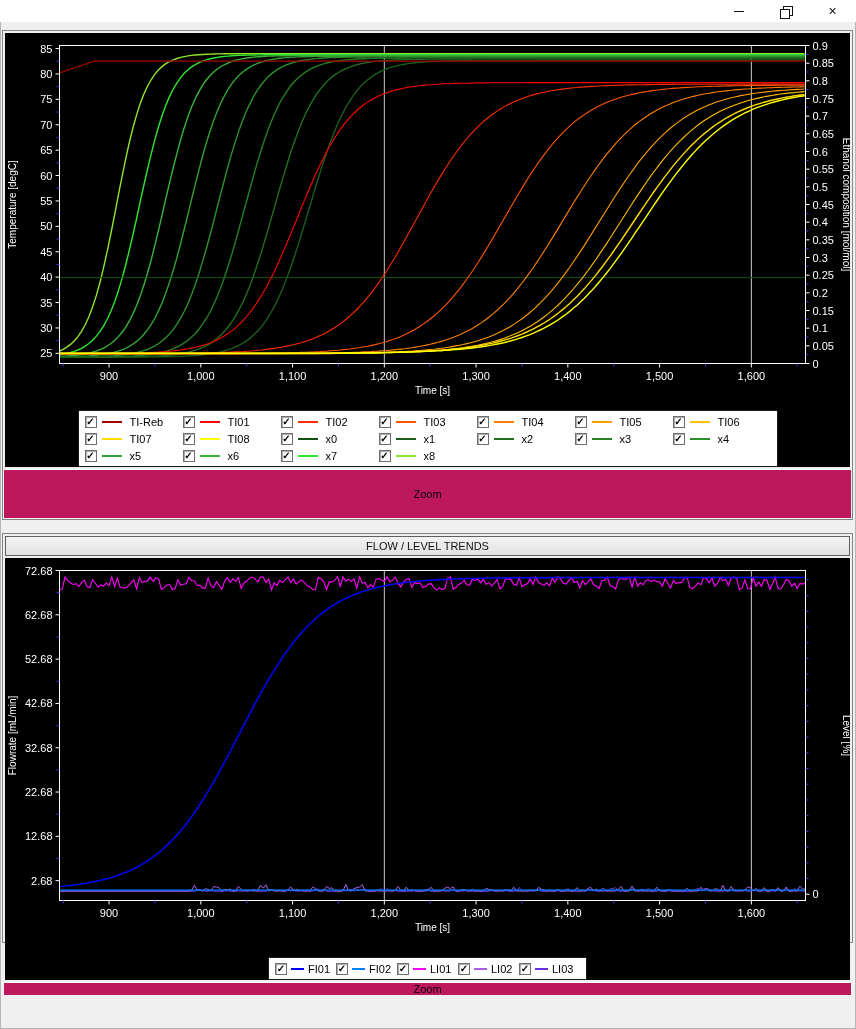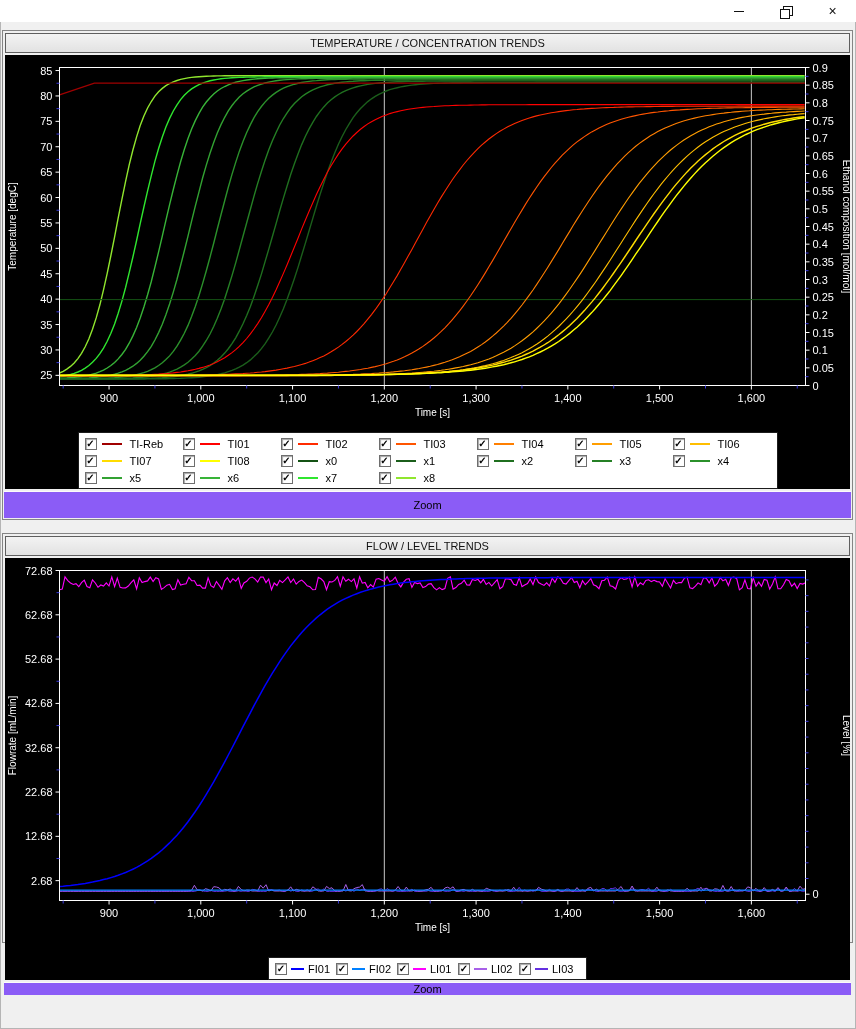--- a/index.html
+++ b/index.html
@@ -36,21 +36,21 @@
   .panel-header{
     margin:2px 2px 0; height:20px; flex:none;
     background:linear-gradient(#f3f3f3,#e2e2e2);
     border:1px solid #5f5f5f;
     display:flex; align-items:center; justify-content:center;
     font-size:11px; color:#111;
   }
   .chart-area{ margin:2px 2px 0; background:#000; flex:none; overflow:hidden; }
   .chart-area svg{ display:block; }
   .zoom-strip{
-    flex:1; margin:2px 1px 1px; border:none; background:#8b5cf6;
+    flex:1; margin:2px 1px 1px; border:none; background:#be185d;
     border-top:1px solid #fbfbfb;
     font-family:inherit; font-size:11px; color:#000; cursor:default;
   }
 
   .legend{
     background:#fff; border:1px solid #1c1c1c;
     display:grid; width:max-content;
     margin:3px auto 0; padding:2px 6px;
   }
   .cols7{ grid-template-columns:repeat(7, 98px); }
@@ -78,21 +78,20 @@
     </button>
     <button class="cap-btn">
       <span class="ico-restore"></span>
     </button>
     <button class="cap-btn">
       <span class="ico-close">×</span>
     </button>
   </div>
 
   <section class="panel panel-0">
-    <div class="panel-header">TEMPERATURE / CONCENTRATION TRENDS</div>
     <div class="chart-area">
       <svg id="svg0" width="846" height="374" viewBox="0 0 846 374">
           <rect x="0" y="0" width="846" height="374" fill="#000000"></rect>
           <g>
             <line x1="379.3265682656826" y1="12.5" x2="379.3265682656826" y2="330.5" stroke="#C8C8C8" stroke-width="1"></line>
             <line x1="746.3622386223863" y1="12.5" x2="746.3622386223863" y2="330.5" stroke="#C8C8C8" stroke-width="1"></line>
           </g>
           <g>
             <polyline points="54.5,318.0 58.2,316.3 61.8,314.1 65.5,311.4 69.2,307.9 72.9,303.6 76.5,298.3 80.2,291.8 83.9,283.8 87.5,274.2 91.2,262.9 94.9,249.8 98.5,234.8 102.2,218.3 105.9,200.5 109.6,181.9 113.2,162.9 116.9,144.3 120.6,126.4 124.2,109.9 127.9,95.0 131.6,81.9 135.2,70.6 138.9,61.0 142.6,53.0 146.3,46.5 149.9,41.1 153.6,36.8 157.3,33.4 160.9,30.7 164.6,28.5 168.3,26.8 172.0,25.5 175.6,24.4 179.3,23.6 183.0,22.9 186.6,22.4 190.3,22.0 194.0,21.7 197.6,21.5 201.3,21.3 205.0,21.1 208.7,21.0 212.3,20.9 216.0,20.9 219.7,20.8 223.3,20.8 227.0,20.7 230.7,20.7 234.3,20.7 238.0,20.7 241.7,20.7 245.4,20.7 249.0,20.7 252.7,20.6 256.4,20.6 260.0,20.6 263.7,20.6 267.4,20.6 271.1,20.6 274.7,20.6 278.4,20.6 282.1,20.6 285.7,20.6 289.4,20.6 293.1,20.6 296.7,20.6 300.4,20.6 304.1,20.6 307.8,20.6 311.4,20.6 315.1,20.6 318.8,20.6 322.4,20.6 326.1,20.6 329.8,20.6 333.4,20.6 337.1,20.6 340.8,20.6 344.5,20.6 348.1,20.6 351.8,20.6 355.5,20.6 359.1,20.6 362.8,20.6 366.5,20.6 370.2,20.6 373.8,20.6 377.5,20.6 381.2,20.6 384.8,20.6 388.5,20.6 392.2,20.6 395.8,20.6 399.5,20.6 403.2,20.6 406.9,20.6 410.5,20.6 414.2,20.6 417.9,20.6 421.5,20.6 425.2,20.6 428.9,20.6 432.5,20.6 436.2,20.6 439.9,20.6 443.6,20.6 447.2,20.6 450.9,20.6 454.6,20.6 458.2,20.6 461.9,20.6 465.6,20.6 469.3,20.6 472.9,20.6 476.6,20.6 480.3,20.6 483.9,20.6 487.6,20.6 491.3,20.6 494.9,20.6 498.6,20.6 502.3,20.6 506.0,20.6 509.6,20.6 513.3,20.6 517.0,20.6 520.6,20.6 524.3,20.6 528.0,20.6 531.6,20.6 535.3,20.6 539.0,20.6 542.7,20.6 546.3,20.6 550.0,20.6 553.7,20.6 557.3,20.6 561.0,20.6 564.7,20.6 568.3,20.6 572.0,20.6 575.7,20.6 579.4,20.6 583.0,20.6 586.7,20.6 590.4,20.6 594.0,20.6 597.7,20.6 601.4,20.6 605.1,20.6 608.7,20.6 612.4,20.6 616.1,20.6 619.7,20.6 623.4,20.6 627.1,20.6 630.7,20.6 634.4,20.6 638.1,20.6 641.8,20.6 645.4,20.6 649.1,20.6 652.8,20.6 656.4,20.6 660.1,20.6 663.8,20.6 667.4,20.6 671.1,20.6 674.8,20.6 678.5,20.6 682.1,20.6 685.8,20.6 689.5,20.6 693.1,20.6 696.8,20.6 700.5,20.6 704.2,20.6 707.8,20.6 711.5,20.6 715.2,20.6 718.8,20.6 722.5,20.6 726.2,20.6 729.8,20.6 733.5,20.6 737.2,20.6 740.9,20.6 744.5,20.6 748.2,20.6 751.9,20.6 755.5,20.6 759.2,20.6 762.9,20.6 766.5,20.6 770.2,20.6 773.9,20.6 777.6,20.6 781.2,20.6 784.9,20.6 788.6,20.6 792.2,20.6 795.9,20.6 799.6,20.6" fill="none" stroke="#90E62E" stroke-width="1.4"></polyline>
             <polyline points="54.5,321.8 58.2,321.2 61.8,320.4 65.5,319.5 69.2,318.4 72.9,317.0 76.5,315.3 80.2,313.1 83.9,310.5 87.5,307.3 91.2,303.4 94.9,298.7 98.5,293.1 102.2,286.3 105.9,278.3 109.6,269.0 113.2,258.2 116.9,246.1 120.6,232.5 124.2,217.7 127.9,202.0 131.6,185.5 135.2,168.7 138.9,152.0 142.6,135.9 146.3,120.6 149.9,106.4 153.6,93.5 157.3,82.1 160.9,72.0 164.6,63.4 168.3,56.0 172.0,49.8 175.6,44.6 179.3,40.3 183.0,36.8 186.6,33.9 190.3,31.6 194.0,29.6 197.6,28.1 201.3,26.8 205.0,25.8 208.7,25.0 212.3,24.4 216.0,23.8 219.7,23.4 223.3,23.1 227.0,22.8 230.7,22.6 234.3,22.4 238.0,22.3 241.7,22.1 245.4,22.1 249.0,22.0 252.7,21.9 256.4,21.9 260.0,21.8 263.7,21.8 267.4,21.8 271.1,21.8 274.7,21.7 278.4,21.7 282.1,21.7 285.7,21.7 289.4,21.7 293.1,21.7 296.7,21.7 300.4,21.7 304.1,21.7 307.8,21.7 311.4,21.7 315.1,21.7 318.8,21.7 322.4,21.7 326.1,21.7 329.8,21.7 333.4,21.7 337.1,21.7 340.8,21.7 344.5,21.7 348.1,21.7 351.8,21.7 355.5,21.7 359.1,21.7 362.8,21.7 366.5,21.7 370.2,21.7 373.8,21.7 377.5,21.7 381.2,21.7 384.8,21.7 388.5,21.7 392.2,21.7 395.8,21.7 399.5,21.7 403.2,21.7 406.9,21.7 410.5,21.7 414.2,21.7 417.9,21.7 421.5,21.7 425.2,21.7 428.9,21.7 432.5,21.7 436.2,21.7 439.9,21.7 443.6,21.7 447.2,21.7 450.9,21.7 454.6,21.7 458.2,21.7 461.9,21.7 465.6,21.7 469.3,21.7 472.9,21.7 476.6,21.7 480.3,21.7 483.9,21.7 487.6,21.7 491.3,21.7 494.9,21.7 498.6,21.7 502.3,21.7 506.0,21.7 509.6,21.7 513.3,21.7 517.0,21.7 520.6,21.7 524.3,21.7 528.0,21.7 531.6,21.7 535.3,21.7 539.0,21.7 542.7,21.7 546.3,21.7 550.0,21.7 553.7,21.7 557.3,21.7 561.0,21.7 564.7,21.7 568.3,21.7 572.0,21.7 575.7,21.7 579.4,21.7 583.0,21.7 586.7,21.7 590.4,21.7 594.0,21.7 597.7,21.7 601.4,21.7 605.1,21.7 608.7,21.7 612.4,21.7 616.1,21.7 619.7,21.7 623.4,21.7 627.1,21.7 630.7,21.7 634.4,21.7 638.1,21.7 641.8,21.7 645.4,21.7 649.1,21.7 652.8,21.7 656.4,21.7 660.1,21.7 663.8,21.7 667.4,21.7 671.1,21.7 674.8,21.7 678.5,21.7 682.1,21.7 685.8,21.7 689.5,21.7 693.1,21.7 696.8,21.7 700.5,21.7 704.2,21.7 707.8,21.7 711.5,21.7 715.2,21.7 718.8,21.7 722.5,21.7 726.2,21.7 729.8,21.7 733.5,21.7 737.2,21.7 740.9,21.7 744.5,21.7 748.2,21.7 751.9,21.7 755.5,21.7 759.2,21.7 762.9,21.7 766.5,21.7 770.2,21.7 773.9,21.7 777.6,21.7 781.2,21.7 784.9,21.7 788.6,21.7 792.2,21.7 795.9,21.7 799.6,21.7" fill="none" stroke="#2FE62F" stroke-width="1.4"></polyline>

